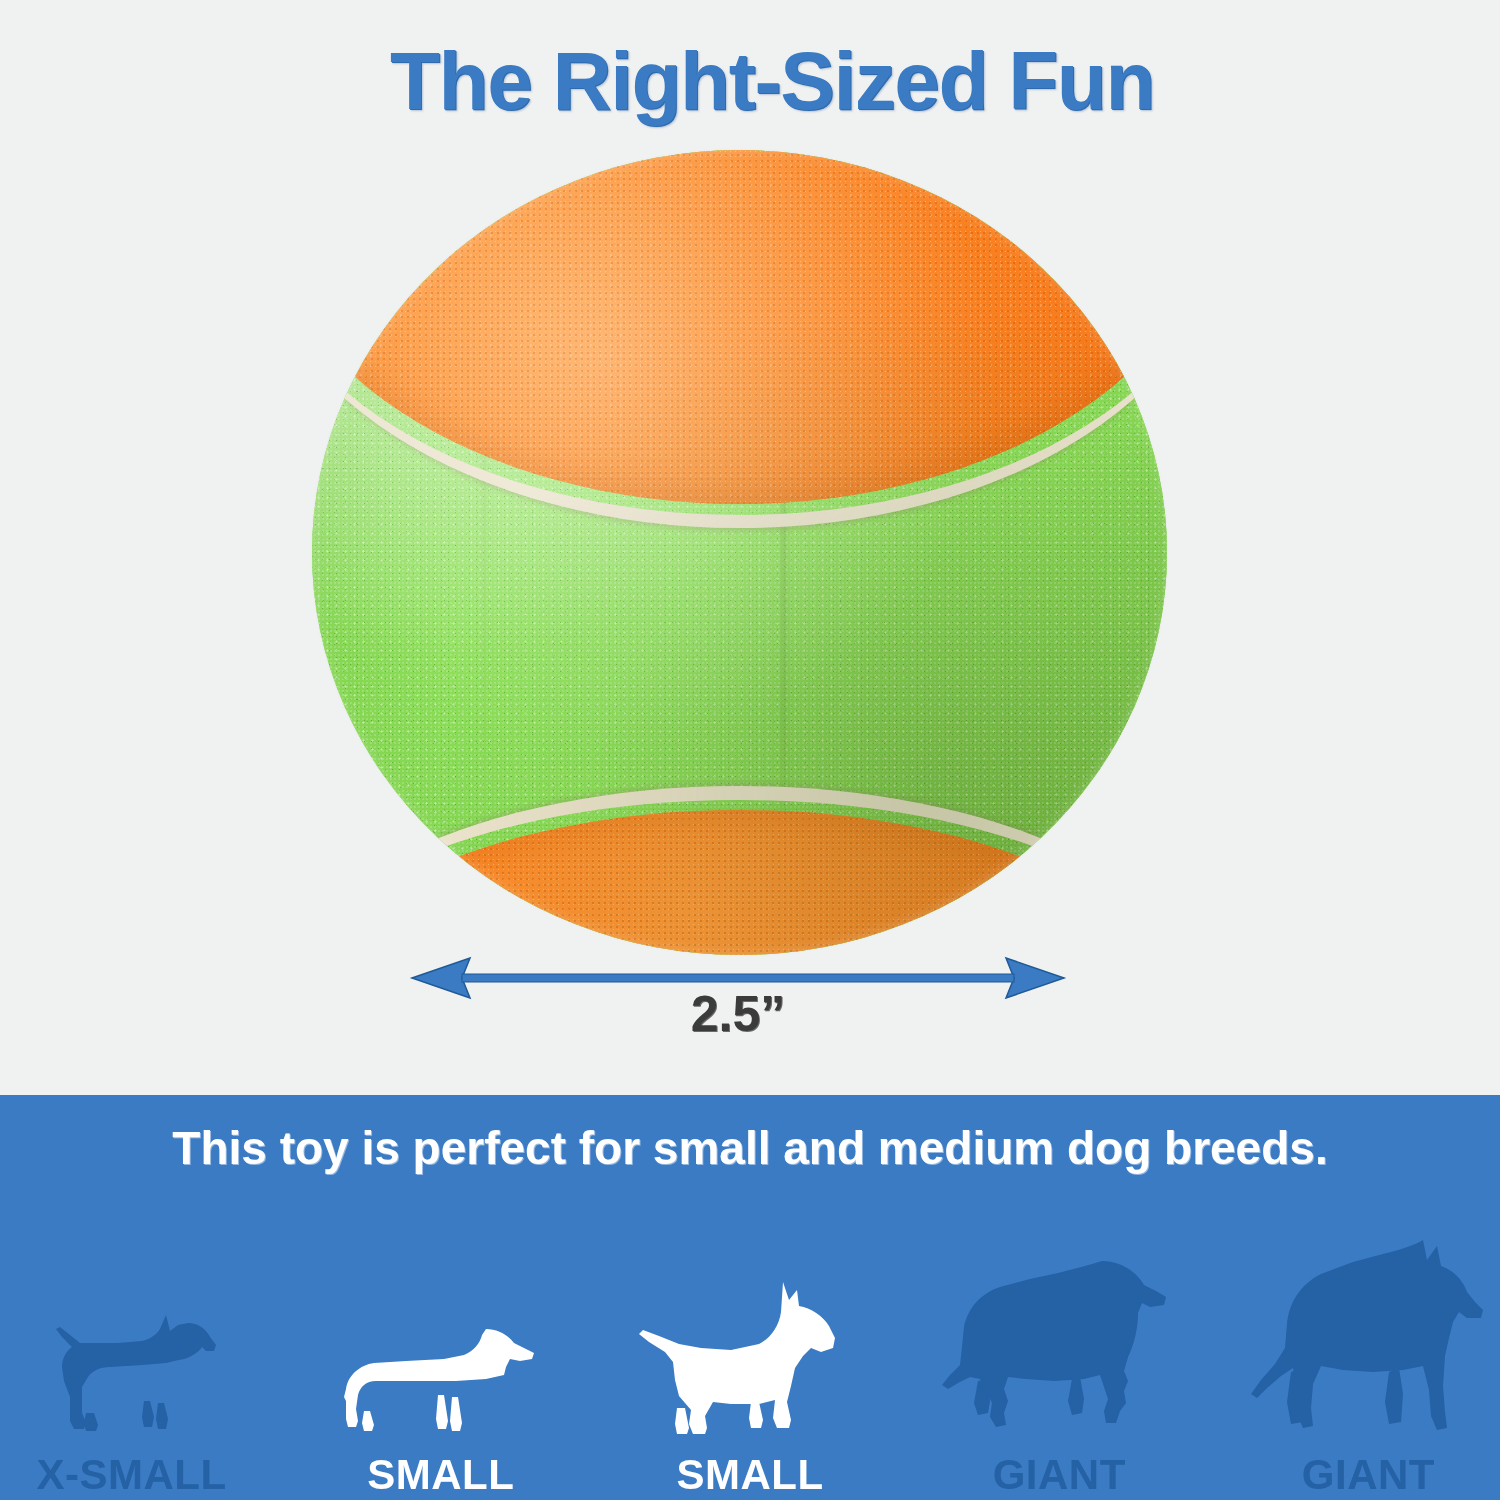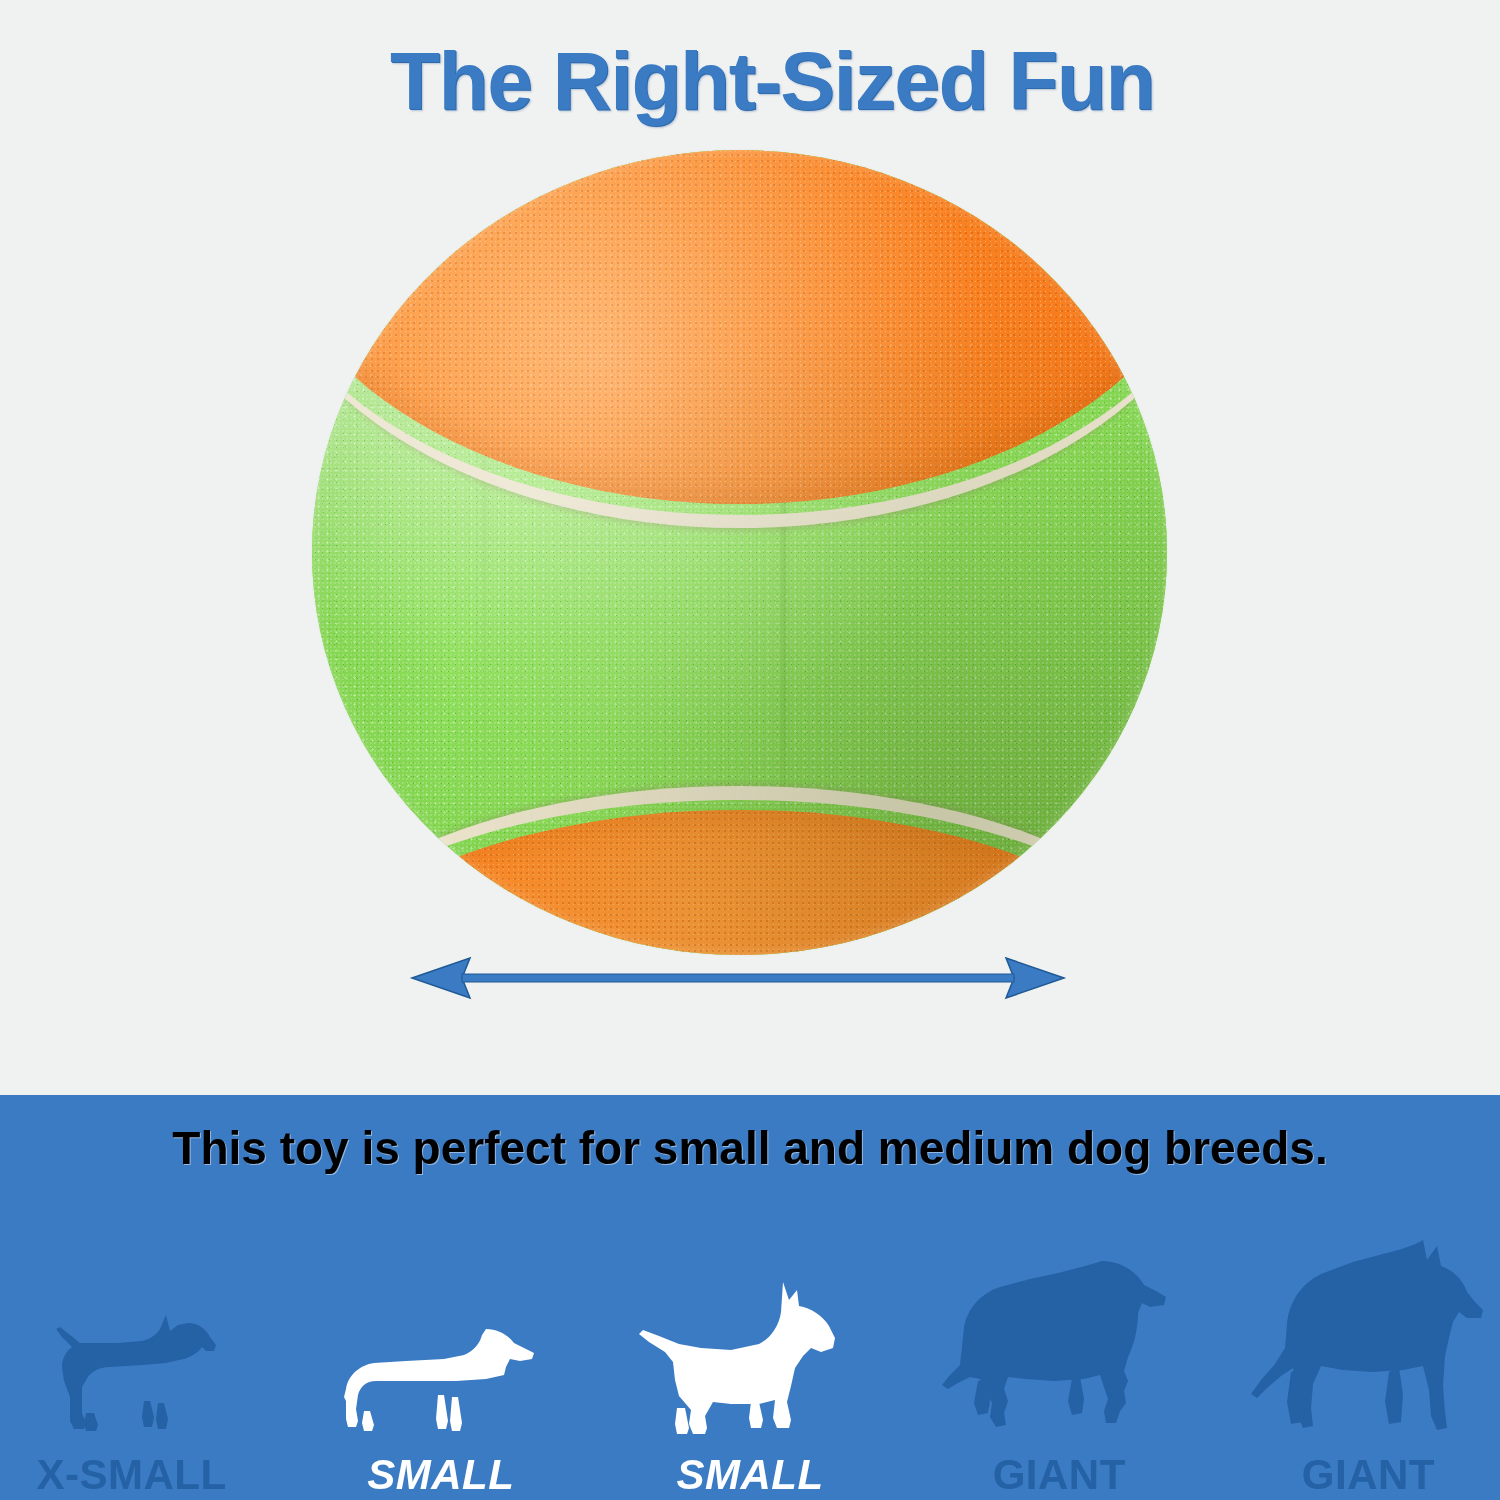--- a/index.html
+++ b/index.html
@@ -192,21 +192,21 @@
     background:#3a7bc4;
   }
 
   #breeds-headline {
     position:absolute;
     left:0; top:26px;
     width:1500px;
     text-align:center;
     font-size:46px;
     font-weight:bold;
-    color:#000000;
+    color:#ffffff;
     text-shadow:1px 1px 0 rgba(225,235,248,0.55);
     white-space:nowrap;
   }
 
   #size-row {
     position:absolute;
     left:0; top:92px;
     width:1500px; height:310px;
     display:flex;
     align-items:flex-end;
@@ -224,21 +224,21 @@
   }
   .size-figure { display:block; }
   .size-label {
     margin-top:2px;
     font-size:42px;
     font-weight:bold;
     letter-spacing:0.5px;
     white-space:nowrap;
     line-height:1.05;
   }
-  .size-item.active .size-label { color:#ffffff;font-style:italic; }
+  .size-item.active .size-label { color:#ffffff; }
   .size-item.inactive .size-label { color:#2461a5; }
   .size-item.active .dog-silhouette { fill:#ffffff; }
   .size-item.inactive .dog-silhouette { fill:#2461a5; }
 </style>
 </head>
 <body>
 
 <div id="page">
 
   <div id="top-section">
@@ -269,20 +269,21 @@
     </div>
 
     <svg id="measure" viewBox="0 0 660 56">
       <g stroke="#1f5a96" stroke-width="1.5">
         <polygon points="4,26 62,6 54,26 62,46" fill="#3a7bc4"></polygon>
         <polygon points="656,26 598,6 606,26 598,46" fill="#3a7bc4"></polygon>
       </g>
       <rect x="54" y="22" width="552" height="8" fill="#3a7bc4" stroke="#1f5a96" stroke-width="1"></rect>
     </svg>
 
+    <div id="measure-label">2.5”</div>
   </div>
 
   <div id="breeds-panel">
 
     <div id="breeds-headline">This toy is perfect for small and medium dog breeds.</div>
 
     <div id="size-row">
 
       <div class="size-item inactive">
         <svg class="size-figure" width="200" height="150" viewBox="0 0 200 150">

